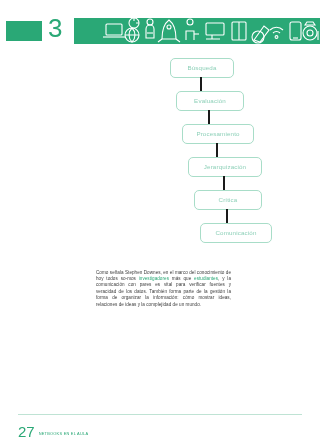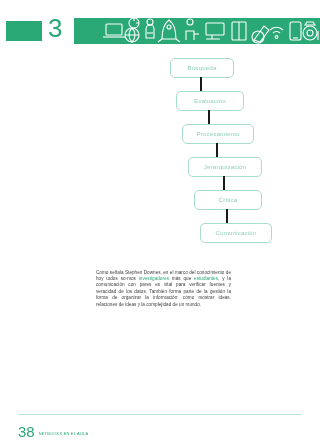--- a/index.html
+++ b/index.html
@@ -219,15 +219,15 @@
   </div>
   <div class="flow-row">
     <div class="flow-box" style="left: 200px; width: 70px;">Comunicación</div>
   </div>
 </div>
 
 <p class="para"><span>Como señala Stephen Downes, en el marco del conocimiento de hoy todos so-mos </span><span class="hl">investigadores</span><span> más que </span><span class="hl">estudiantes</span><span>, y la comunicación con pares es vital para verificar fuentes y veracidad de los datos. También forma parte de la gestión la forma de organizar la información: cómo mostrar ideas, relaciones de ideas y la complejidad de un mundo.</span></p>
 
 <div class="footer-rule"></div>
 <div class="footer">
-  <div class="footer-page">38</div>
+  <div class="footer-page">27</div>
   <div class="footer-title">NETBOOKS EN EL AULA</div>
 </div>
 
 </body></html>

